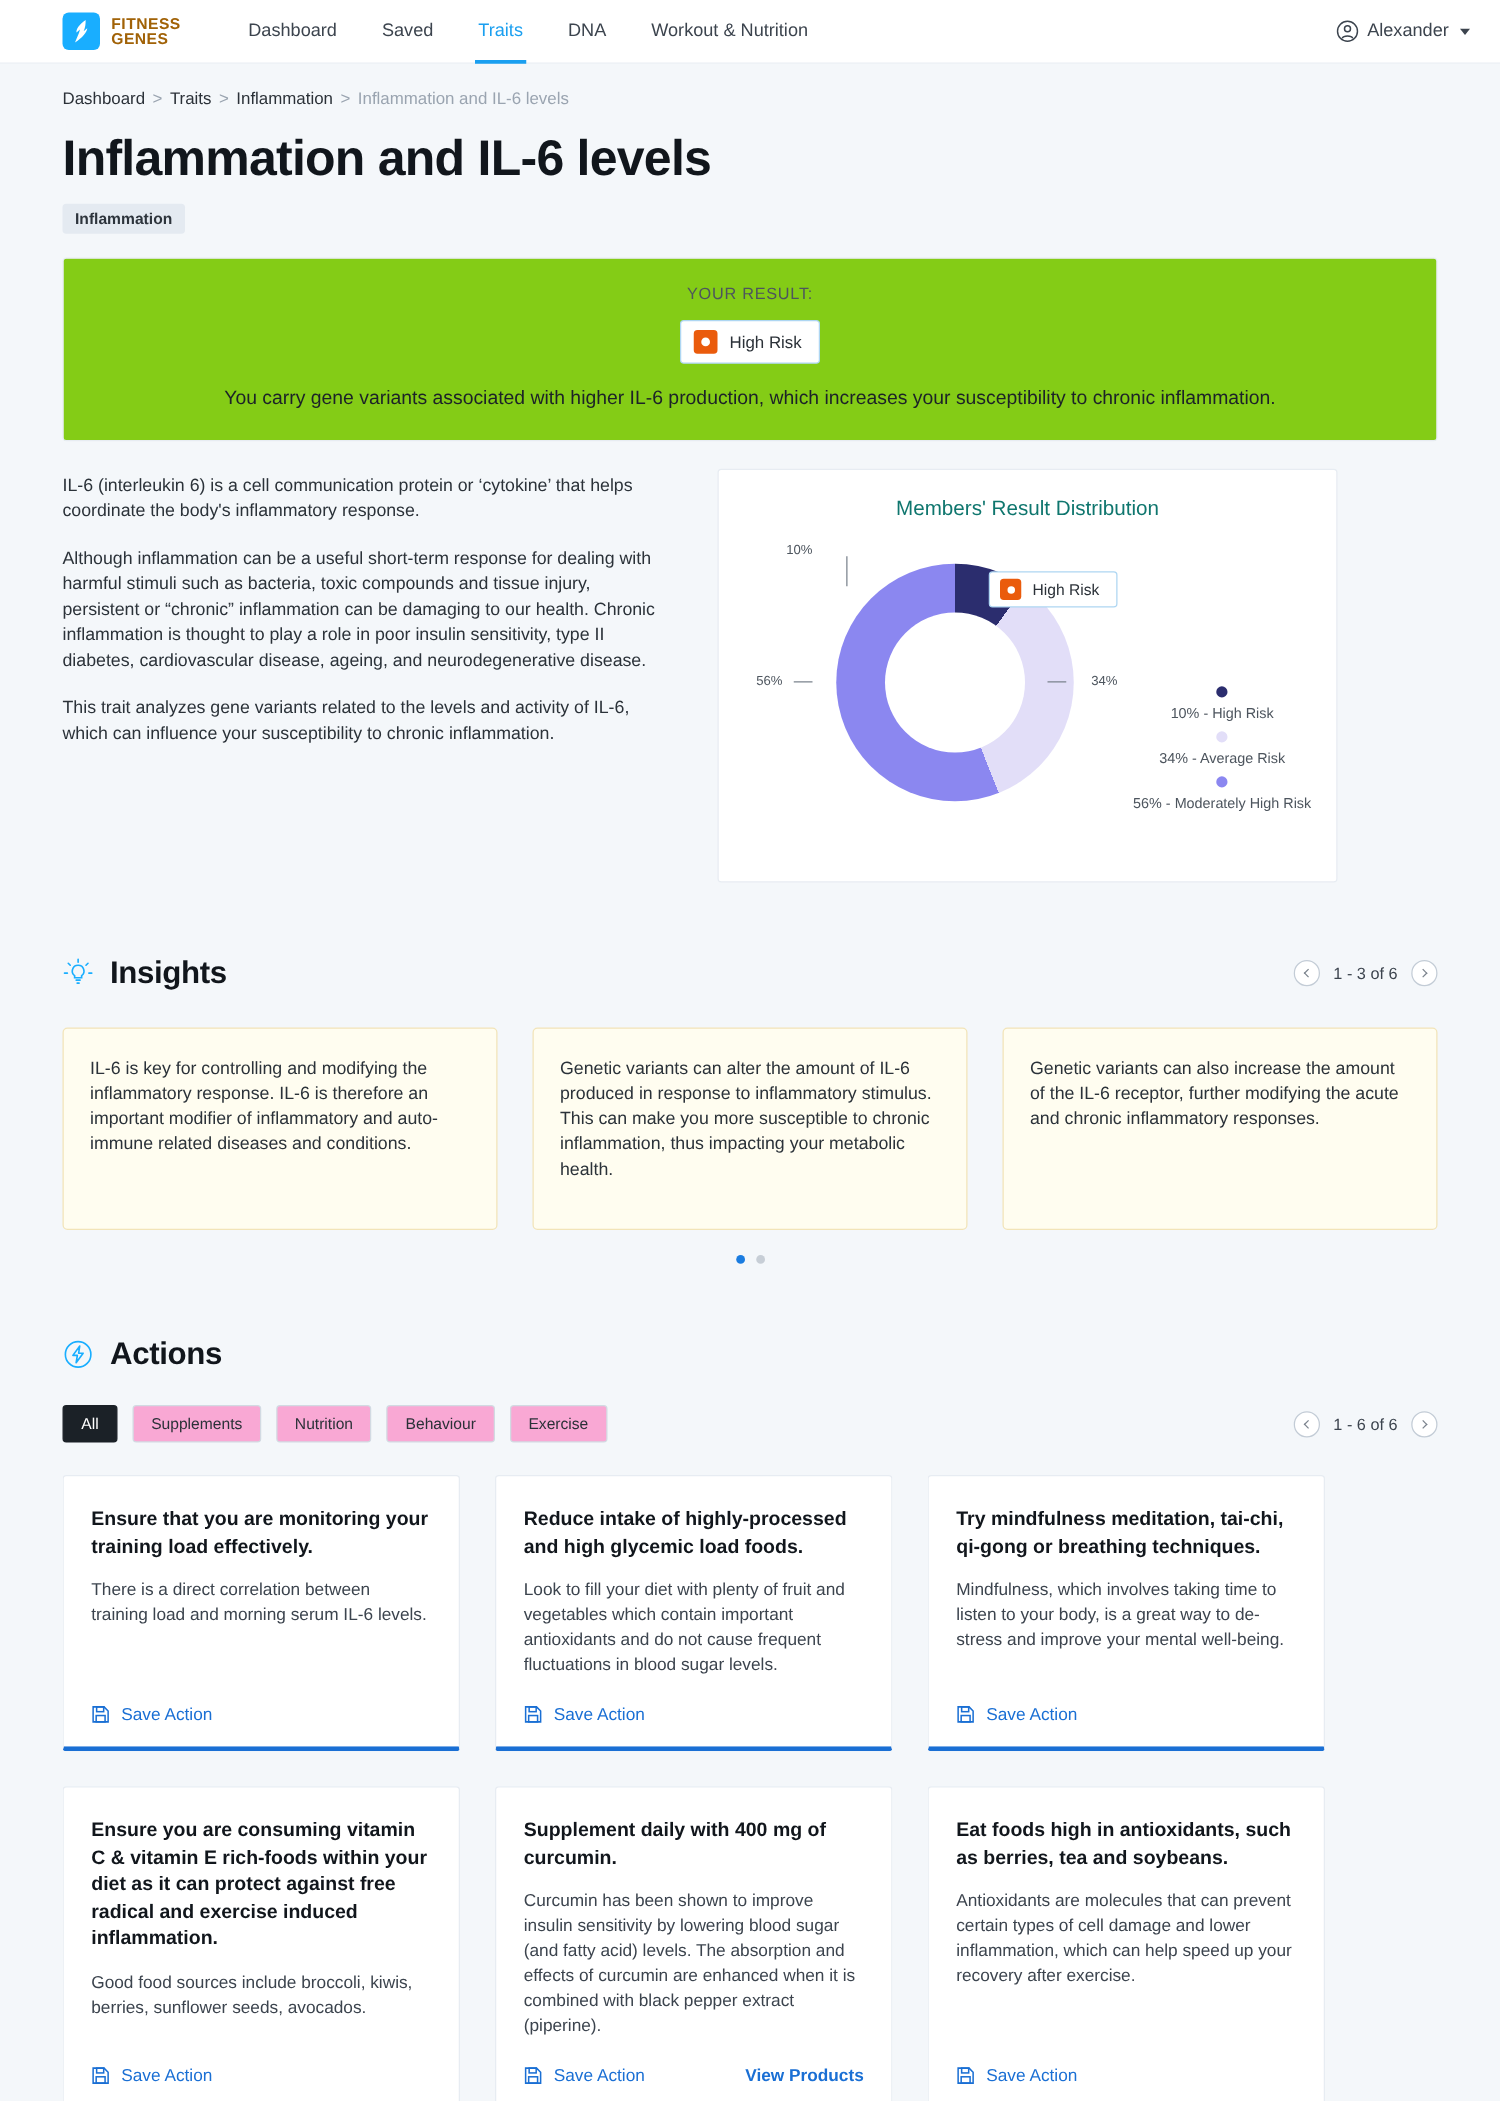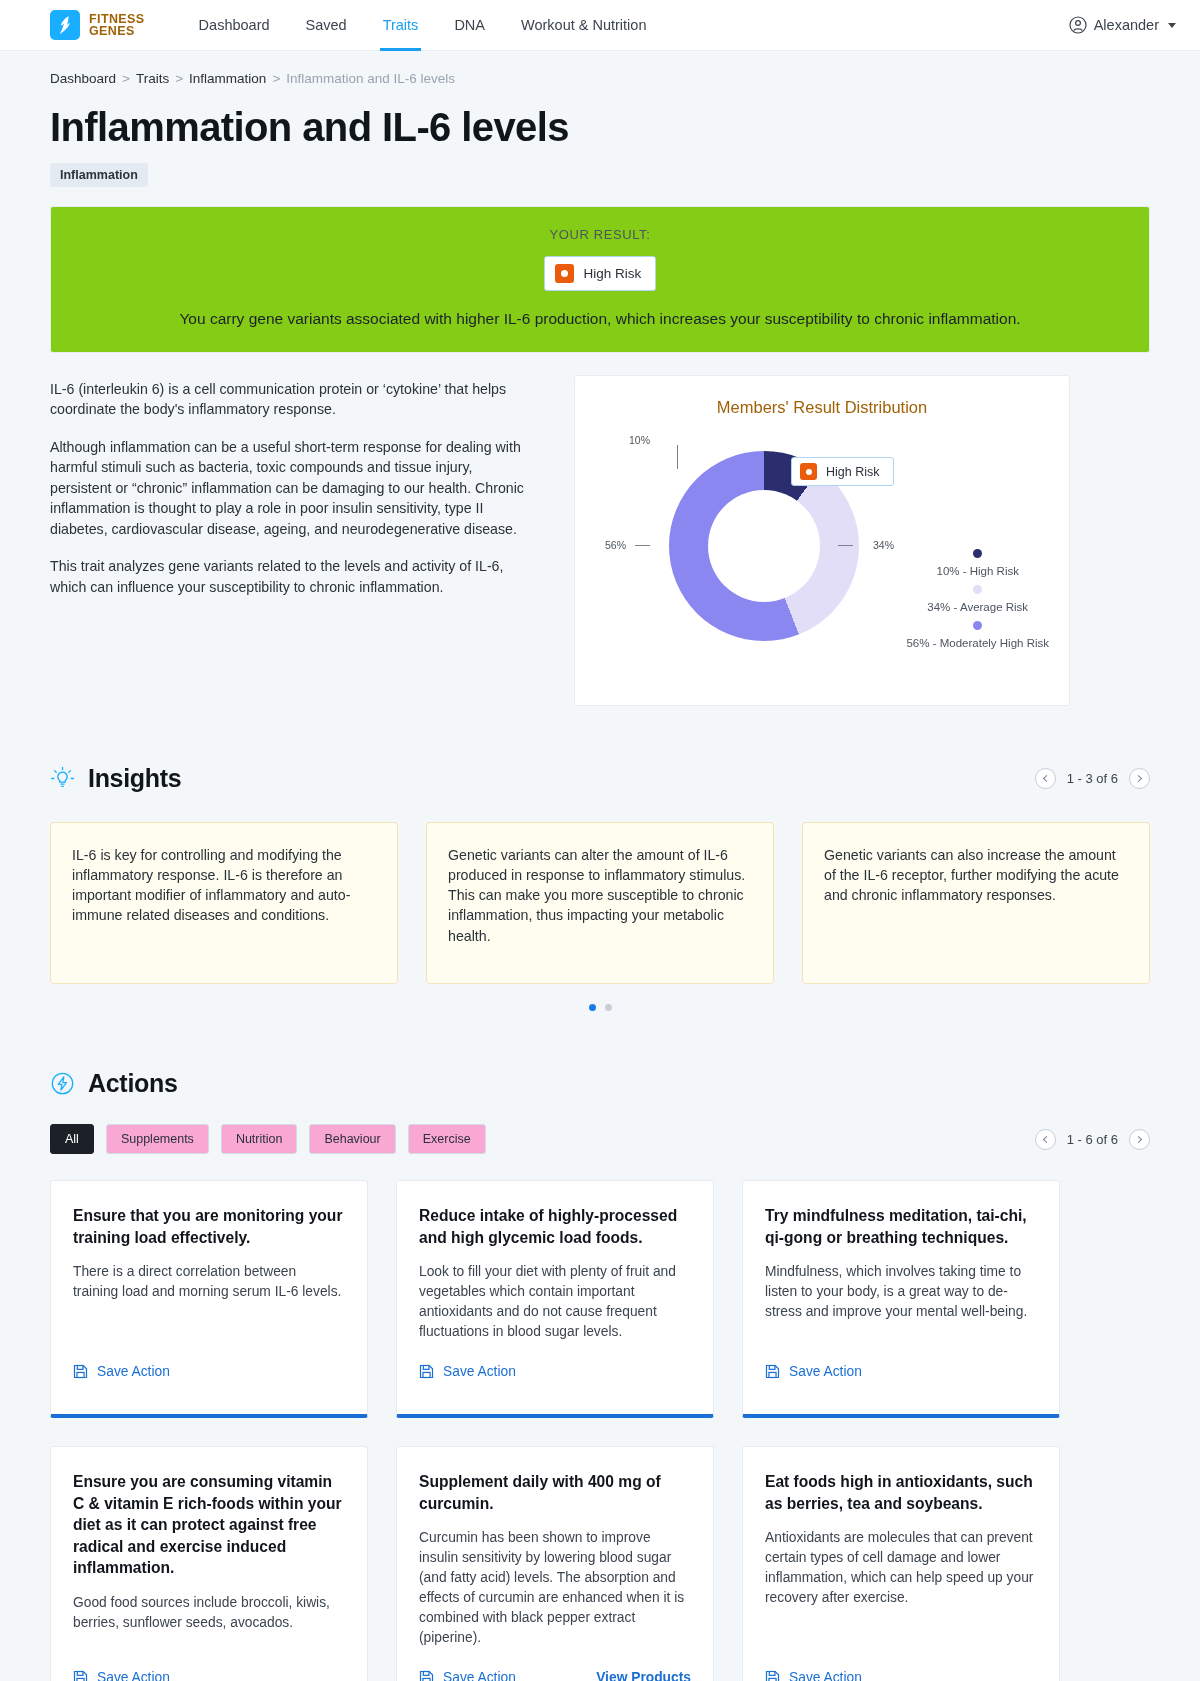--- a/index.html
+++ b/index.html
@@ -127,21 +127,21 @@
   .desc p { font-size: 14.2px; line-height: 1.44; color: #2b3239; margin-bottom: 17px; }
   .desc p:last-child { margin-bottom: 0; }
 
   .chart-card {
     width: 496px;
     background: #fff;
     border: 1px solid #e7ecf2;
     border-radius: 3px;
     padding: 22px 16px 26px;
   }
-  .chart-title { text-align: center; font-size: 16.5px; color: #a16207; }
+  .chart-title { text-align: center; font-size: 16.5px; color: #0f766e; }
   .chart-area { position: relative; height: 250px; margin-top: 12px; }
   .donut-wrap { position: absolute; left: 78px; top: 22px; width: 190px; height: 190px; }
   .donut { width: 190px; height: 190px; border-radius: 50%; }
   .donut::after {
     content: ""; position: absolute; left: 50%; top: 50%;
     width: 112px; height: 112px; margin: -56px 0 0 -56px;
     background: #fff; border-radius: 50%;
   }
   .slice-label { position: absolute; font-size: 10.5px; color: #4d555e; white-space: nowrap; }
   .lead { position: absolute; background: #7b838d; }
@@ -210,21 +210,21 @@
   }
   .chip.active { background: #1b2127; border-color: #1b2127; color: #fff; }
 
   .actions-grid { display: flex; flex-wrap: wrap; gap: 28px; margin-top: 26px; }
   .action-card {
     width: 318px;
     background: #fff;
     border: 1px solid #e7ecf2;
     border-bottom: 4px solid #1a6fd4;
     border-radius: 3px;
-    padding: 24px 22px 17px;
+    padding: 24px 22px 0;
     display: flex; flex-direction: column;
   }
   .action-card .a-title {
     font-size: 15.6px; font-weight: bold; line-height: 1.38; color: #11161c;
   }
   .action-card .a-body {
     font-size: 13.8px; line-height: 1.45; color: #3c444e; margin-top: 14px;
   }
   .action-foot {
     margin-top: auto;

